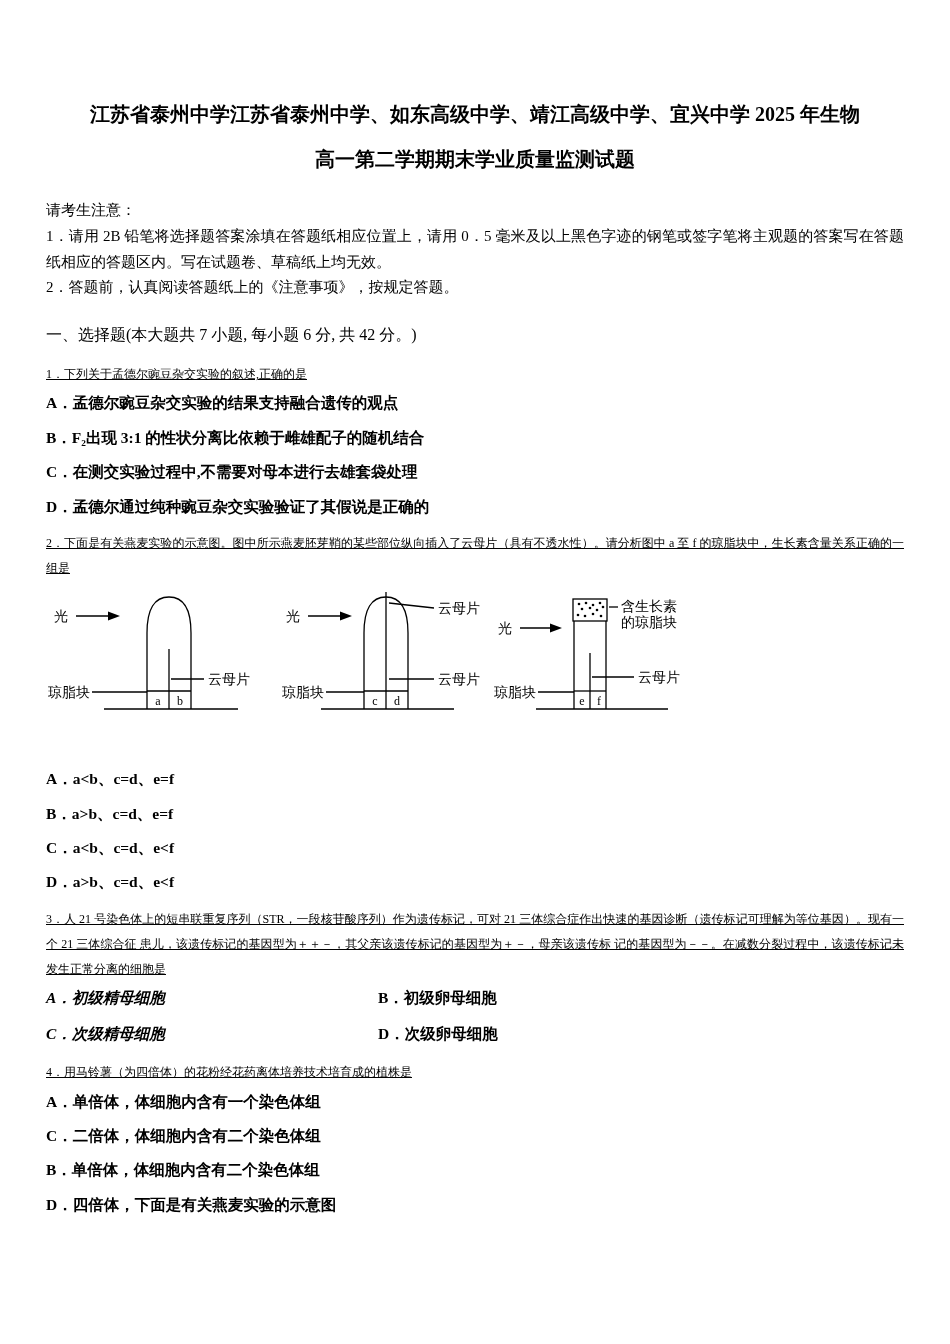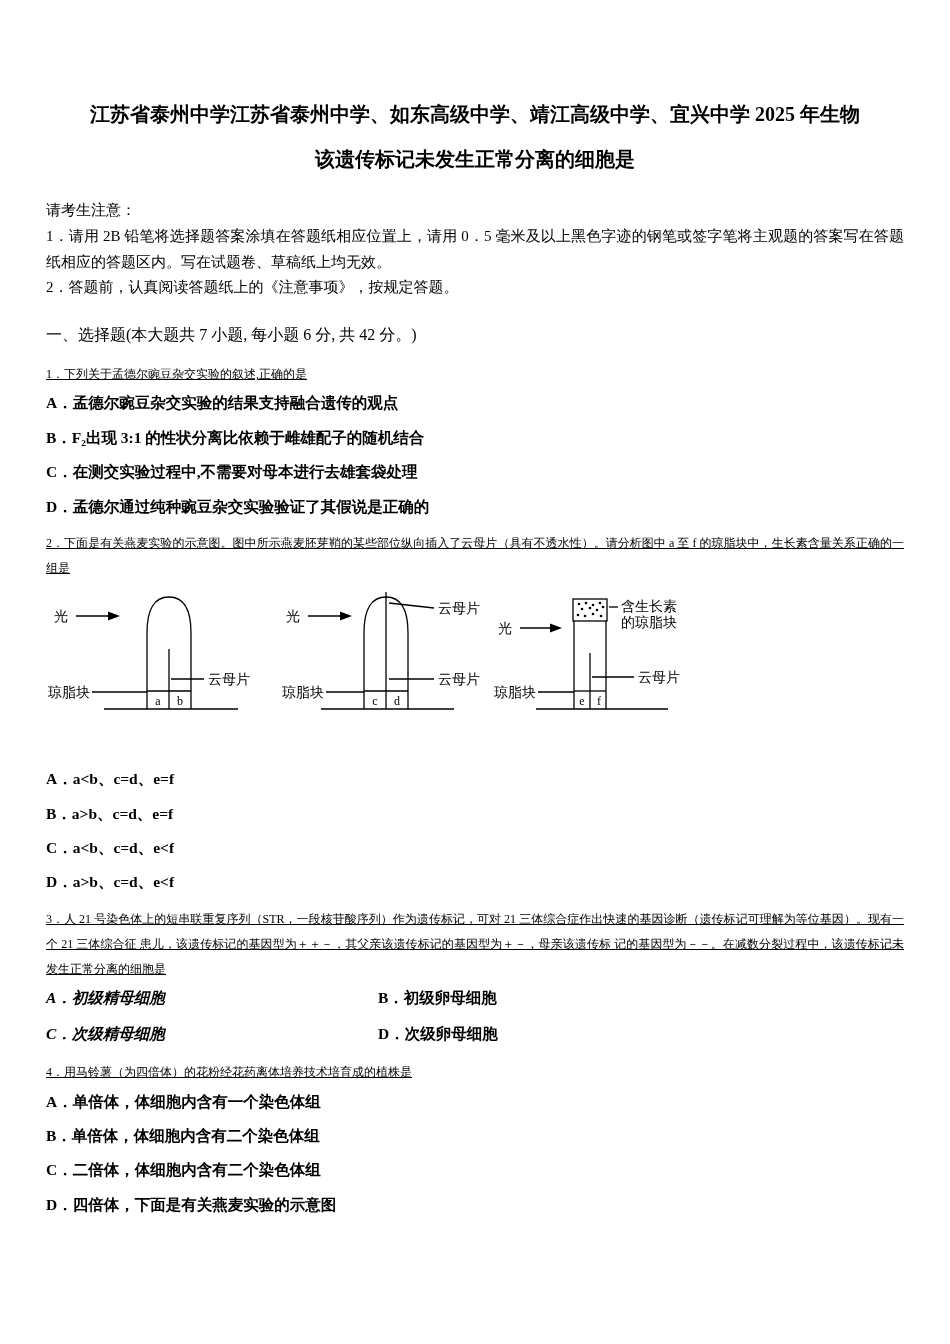--- a/index.html
+++ b/index.html
@@ -28,21 +28,21 @@
   svg text { font-family: "Liberation Serif", "DejaVu Serif", serif; font-size: 14px; }
   svg text.letter { font-size: 12px; }
 </style>
 </head>
 <body>
 
 <div class="page">
 
   <h1 class="title">
     <span class="tline">江苏省泰州中学江苏省泰州中学、如东高级中学、靖江高级中学、宜兴中学 2025 年生物</span>
-    <span class="tline">该遗传标记未发生正常分离的细胞是</span>
+    <span class="tline">高一第二学期期末学业质量监测试题</span>
   </h1>
 
   <div class="notice">
     <p>请考生注意：</p>
     <p>1．请用 2B 铅笔将选择题答案涂填在答题纸相应位置上，请用 0．5 毫米及以上黑色字迹的钢笔或签字笔将主观题的答案写在答题纸相应的答题区内。写在试题卷、草稿纸上均无效。</p>
     <p>2．答题前，认真阅读答题纸上的《注意事项》，按规定答题。</p>
   </div>
 
   <p class="section-head">一、选择题(本大题共 7 小题, 每小题 6 分, 共 42 分。)</p>
 
@@ -155,19 +155,19 @@
         <span class="opt-left">C．次级精母细胞</span>
         <span class="opt-right">D．次级卵母细胞</span>
       </div>
     </div>
   </div>
 
   <div class="question">
     <p class="stem">4．用马铃薯（为四倍体）的花粉经花药离体培养技术培育成的植株是</p>
     <div class="options">
       <p class="option">A．单倍体，体细胞内含有一个染色体组</p>
+      <p class="option">C．二倍体，体细胞内含有二个染色体组</p>
       <p class="option">B．单倍体，体细胞内含有二个染色体组</p>
-      <p class="option">C．二倍体，体细胞内含有二个染色体组</p>
       <p class="option">D．四倍体，下面是有关燕麦实验的示意图</p>
     </div>
   </div>
 
 </div>
 
 </body></html>

